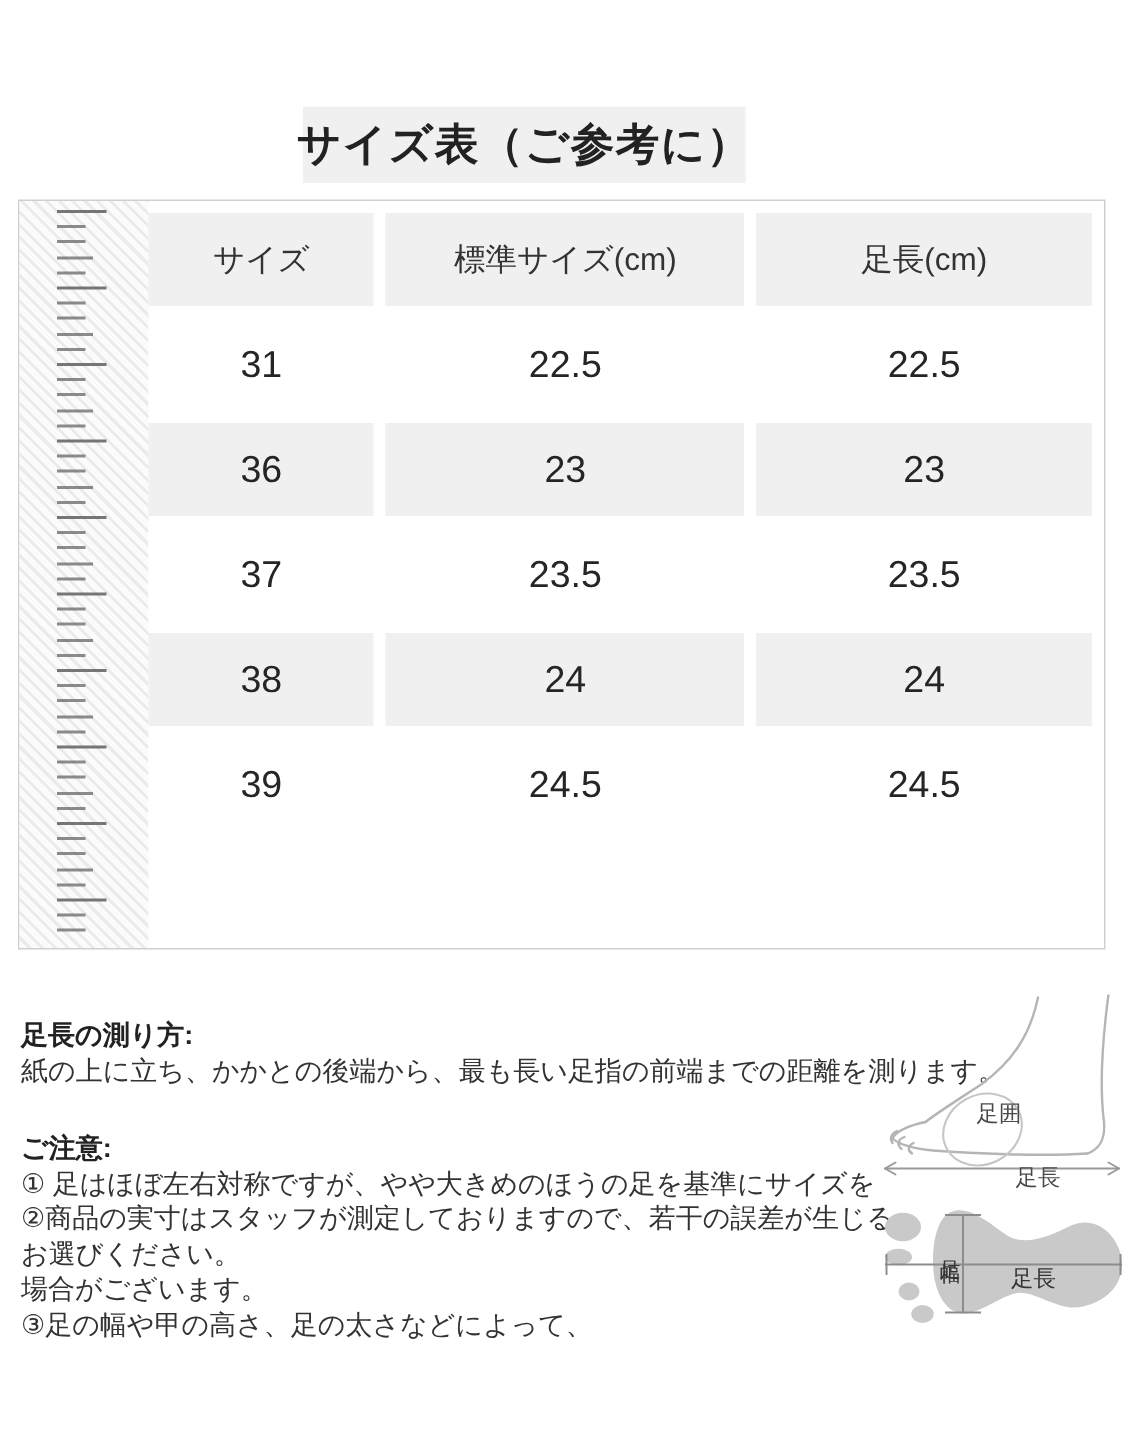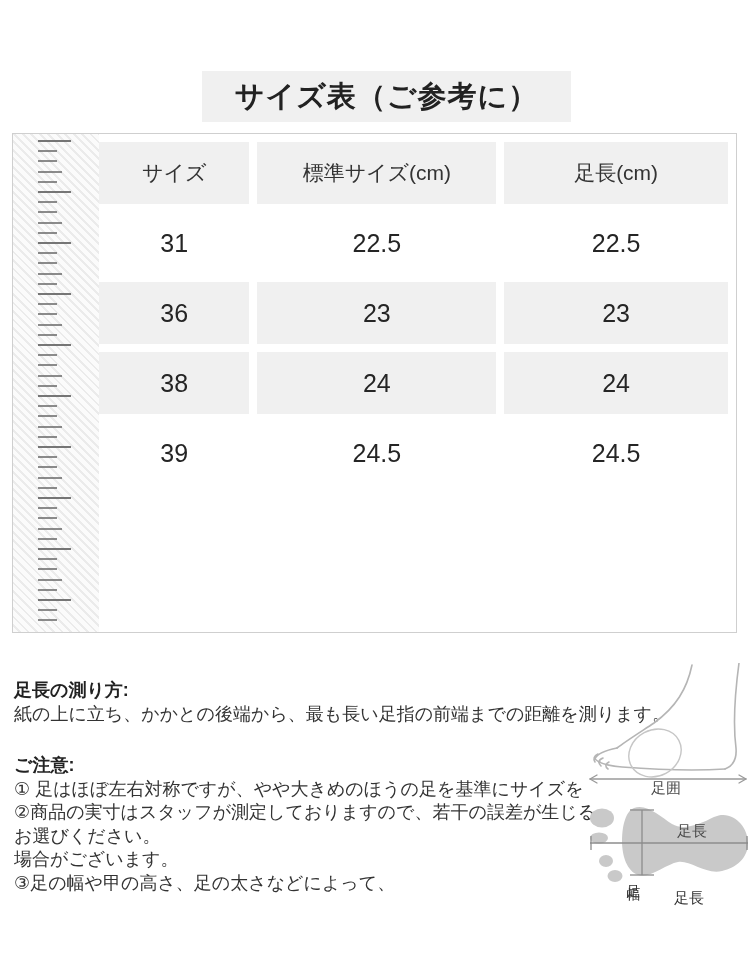--- a/index.html
+++ b/index.html
@@ -14,21 +14,21 @@
     width: 750px;
     height: 964px;
     background: #ffffff;
     overflow: hidden;
   }
 
   
   .title-box {
     position: absolute;
     left: 202px; top: 71px;
-    width: 369px; height: 51px;
+    width: 295px; height: 51px;
     background: #f0f0f0;
     display: flex; align-items: center; justify-content: center;
   }
   .title-box .title-text {
     font-size: 29px;
     font-weight: bold;
     color: #222;
     letter-spacing: 1px;
     white-space: nowrap;
   }
@@ -112,21 +112,20 @@
     left: 584px; top: 660px;
     width: 166px; height: 232px;
   }
   .figure svg { position: absolute; display: block; }
   .fig-label {
     position: absolute;
     font-size: 15px;
     color: #4a4a4a;
     white-space: nowrap;
     line-height: 1;
-    margin-top: 45px;
   }
   .fig-label.vertical {
     writing-mode: vertical-rl;
     font-size: 14px;
     letter-spacing: 3px;
     color: #333;
   }
 </style>
 </head>
 <body>
@@ -203,20 +202,25 @@
         <tr>
           <td>31</td>
           <td>22.5</td>
           <td>22.5</td>
         </tr>
         <tr class="shade">
           <td>36</td>
           <td>23</td>
           <td>23</td>
         </tr>
+        <tr>
+          <td>37</td>
+          <td>23.5</td>
+          <td>23.5</td>
+        </tr>
         <tr class="shade">
           <td>38</td>
           <td>24</td>
           <td>24</td>
         </tr>
         <tr>
           <td>39</td>
           <td>24.5</td>
           <td>24.5</td>
         </tr>

